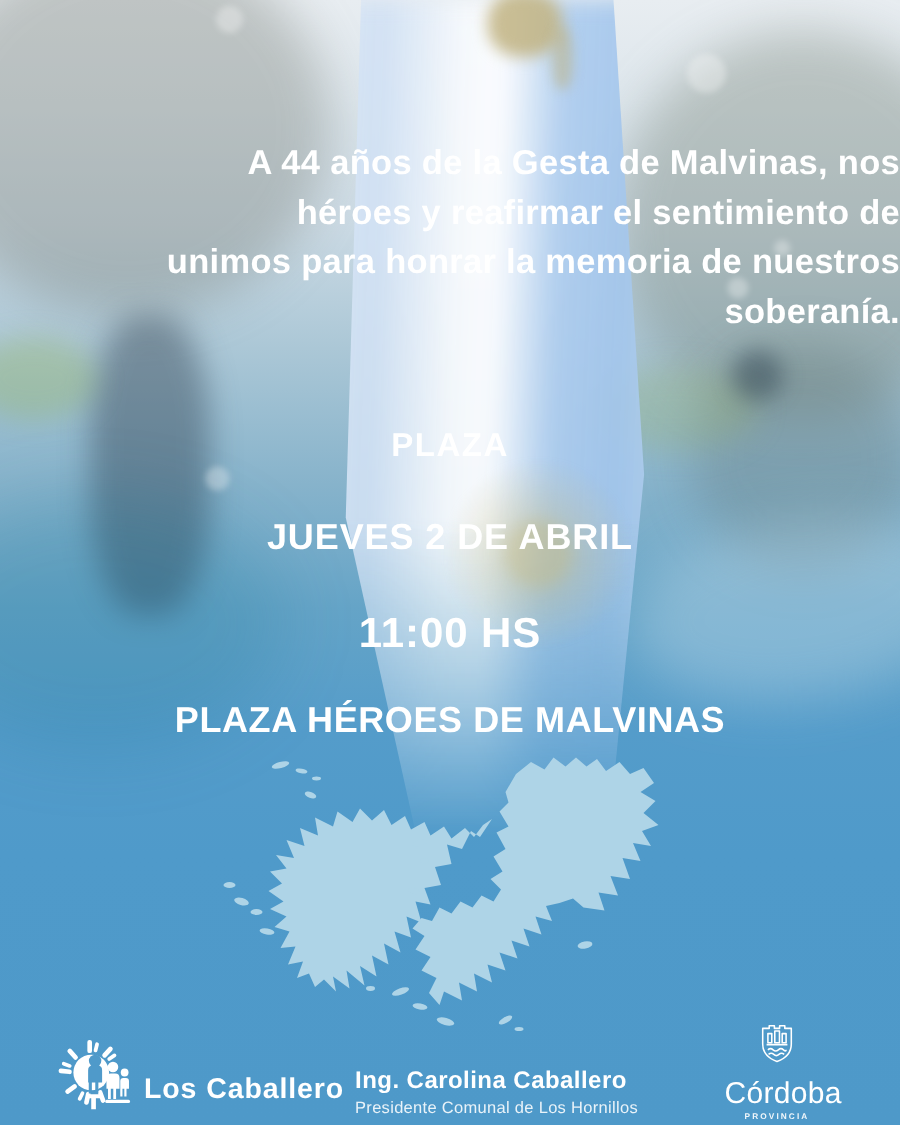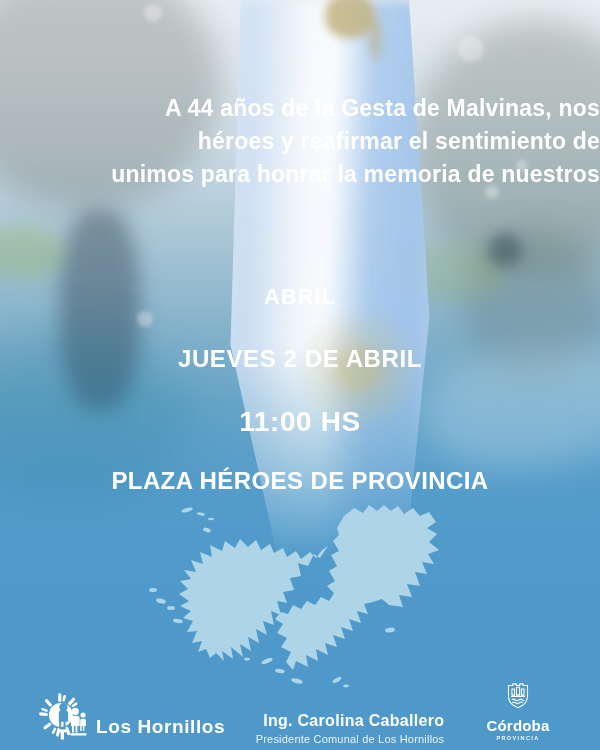--- a/index.html
+++ b/index.html
@@ -45,25 +45,25 @@
   .intro{top:92px;font-size:23px;line-height:33px;letter-spacing:.2px;text-align:right;}
   .intro div{white-space:nowrap;}
   .h-acto{top:284px;font-size:22px;letter-spacing:1px;}
   .h-date{top:345px;font-size:24px;letter-spacing:.6px;}
   .h-time{top:406px;font-size:28px;letter-spacing:.6px;}
   .h-place{top:467px;font-size:24px;letter-spacing:.4px;}
   .map{position:absolute;left:130px;top:500px;}
   .map path,.map ellipse{fill:var(--map-fill,#aed4e7);}
   .footer-left{position:absolute;left:38px;top:686px;display:flex;align-items:flex-end;}
   .lh-label{position:absolute;left:96px;top:716px;font-size:19px;font-weight:bold;color:#fff;letter-spacing:.6px;white-space:nowrap;}
-  .center-cred{position:absolute;left:350px;top:712px;transform:translateX(-50%);text-align:right;color:#fff;white-space:nowrap;}
+  .center-cred{position:absolute;left:331px;top:712px;transform:translateX(-50%);text-align:left;color:#fff;white-space:nowrap;}
   .cred-name{font-size:16px;font-weight:bold;letter-spacing:.3px;}
   .cred-title{font-size:11px;color:rgba(255,255,255,.88);margin-top:3px;letter-spacing:.2px;}
   .cordoba{position:absolute;left:483px;top:681px;width:70px;text-align:center;color:#fff;}
-  .cordoba-name{font-size:15px;font-weight:bold;margin-top:2px;letter-spacing:.2px;}
+  .cordoba-name{font-size:20px;font-weight:normal;margin-top:2px;letter-spacing:.2px;}
   .cordoba-sub{font-size:5.5px;font-weight:bold;letter-spacing:1.4px;color:rgba(255,255,255,.92);margin-top:1px;}
 </style>
 </head>
 <body>
 
 <div class="poster">
 
   <div class="blob tree t-left1"></div>
   <div class="blob tree t-right1"></div>
   <div class="blob t-left2"></div>
@@ -82,26 +82,27 @@
 
   <div class="flag"></div>
   <div class="fringe"></div>
   <div class="fringe2"></div>
   <div class="sun"></div>
 
   <div class="txt intro">
     <div>A 44 años de la Gesta de Malvinas, nos</div>
     <div>héroes y reafirmar el sentimiento de</div>
     <div>unimos para honrar la memoria de nuestros</div>
+    <div>soberanía.</div>
   </div>
 
-  <div class="txt h-acto">ABRIL</div>
+  <div class="txt h-acto">PLAZA</div>
   <div class="txt h-date">JUEVES 2 DE ABRIL</div>
   <div class="txt h-time">11:00 HS</div>
-  <div class="txt h-place">PLAZA HÉROES DE PROVINCIA</div>
+  <div class="txt h-place">PLAZA HÉROES DE MALVINAS</div>
 
   <svg class="map" width="360" height="200" viewBox="0 0 360 200">
 
     <path d="M198,46 L190,58 184,54 178,66 168,63 171,76 160,78 164,90 153,92 157,103 147,101 151,115 141,111 144,125 133,121 137,135 126,129 129,143 118,137 121,151 110,144 113,157 101,147 103,159 92,151 94,161 86,153 80,158 76,149 68,152 72,141 62,143 67,131 57,132 63,121 53,118 61,111 50,106 59,101 49,94 58,89 50,81 61,79 54,70 66,72 61,60 73,64 70,52 82,57 80,45 92,51 95,41 105,48 110,39 118,47 126,40 131,50 140,44 144,53 153,48 157,57 166,51 171,59 180,52 186,58 192,50 Z"></path>
 
     <path d="M207,28 L214,16 224,8 233,13 239,5 247,11 254,5 261,11 268,6 274,14 283,8 290,16 299,12 306,22 297,28 307,34 299,42 309,50 298,54 304,64 292,62 297,74 285,72 290,86 277,84 282,97 269,95 273,107 259,105 252,99 243,102 234,104 238,114 227,111 231,123 219,119 223,131 211,127 215,139 203,135 207,147 195,143 198,155 186,149 188,161 176,155 178,167 166,161 163,170 156,162 161,152 151,147 157,138 147,133 153,124 145,119 151,112 158,114 163,105 171,109 177,101 185,105 191,97 199,101 204,93 197,86 205,81 199,71 207,66 201,55 209,51 203,41 209,35 Z"></path>
 
     <ellipse cx="57" cy="10" rx="6" ry="2" transform="rotate(-15 57 10)"></ellipse>
     <ellipse cx="71" cy="14" rx="4" ry="1.6" transform="rotate(10 71 14)"></ellipse>
     <ellipse cx="81" cy="19" rx="3" ry="1.3"></ellipse>
@@ -157,21 +158,21 @@
         <circle cx="43.5" cy="28" r="2.5"></circle>
         <path d="M40.7,33.5 q0,-2 2,-2 h1.6 q2,0 2,2 v5 h-1.6 v5 h-1.4 v-5 h-1.2 v5 h-1.4 v-5 z"></path>
         <rect x="31" y="45.5" width="16" height="2.2" rx="1"></rect>
       </g>
       <g fill="#4f9aca">
         <circle cx="24.5" cy="20.5" r="4"></circle>
         <path d="M20,26.5 q0,-3 3,-3 h3 q3,0 3,3 v8 h-2.4 v7 h-2 v-7 h-2.2 v7 h-2 v-7 h-0.4 z"></path>
       </g>
     </svg>
   </div>
-  <div class="lh-label">Los Hornillos</div>
+  <div class="lh-label">Los Caballero</div>
 
   <div class="center-cred">
     <div class="cred-name">Ing. Carolina Caballero</div>
     <div class="cred-title">Presidente Comunal de Los Hornillos</div>
   </div>
 
   <div class="cordoba">
     <svg width="26" height="30" viewBox="0 0 30 34">
       <g fill="none" stroke="#ffffff" stroke-width="1.2" stroke-linejoin="round">
         <path d="M4,5 h5 v-2 h4 v2 h4 v-2 h4 v2 h5 v12 q0,9.5 -11,13.5 q-11,-4 -11,-13.5 z"></path>

